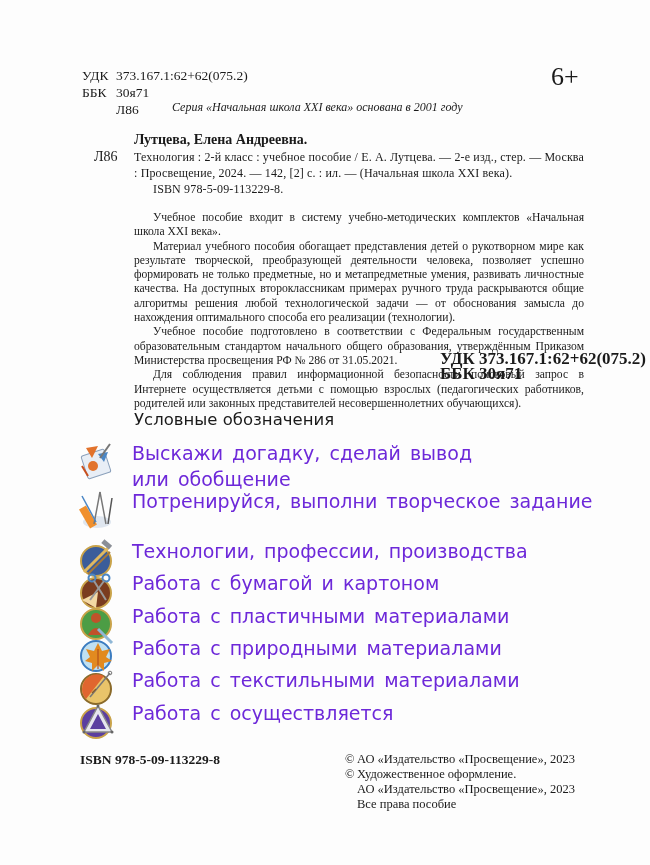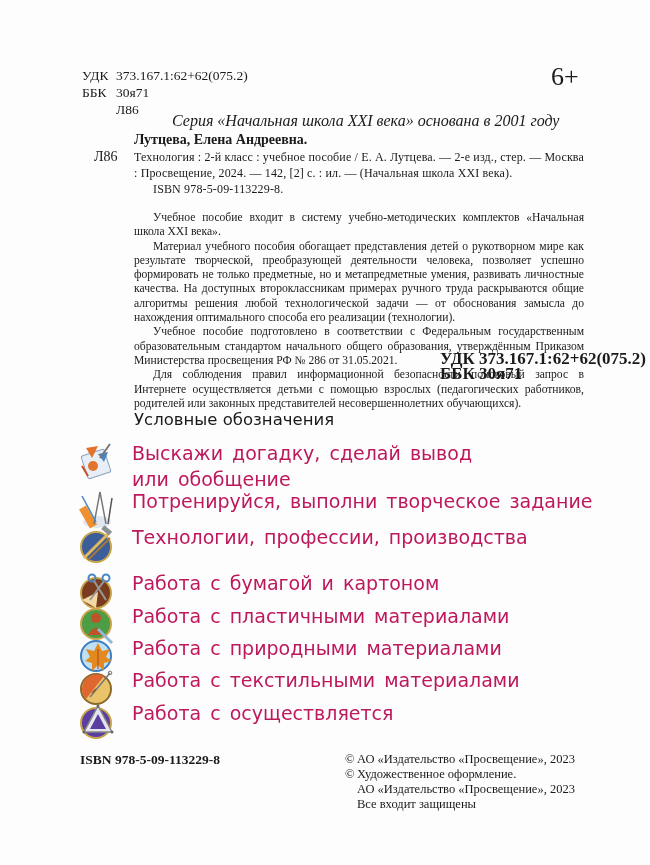--- a/index.html
+++ b/index.html
@@ -8,37 +8,37 @@
       overflow: hidden; color: #1a1a1a;
       font-family: "Liberation Serif", "DejaVu Serif", serif;
     }
     .abs { position: absolute; }
     .sans { font-family: "DejaVu Sans", "Liberation Sans", sans-serif; }
 
     .udk-block { left: 82px; top: 67px; font-size: 13.5px; line-height: 17px; }
     .udk-row { display: flex; }
     .udk-key { width: 34px; }
     .age { left: 551px; top: 62px; font-size: 26px; }
-    .series { left: 172px; top: 112px; font-size: 16px; font-style: italic; }
+    .series { left: 172px; top: 100px; font-size: 12px; font-style: italic; }
 
     .author { left: 134px; top: 132px; font-size: 14px; font-weight: bold; }
     .cutter { left: 94px; top: 149px; font-size: 14px; }
     .biblio { left: 134px; top: 149px; width: 450px; font-size: 12px; line-height: 16px; text-align: justify; letter-spacing: 0.15px; }
     .biblio p { margin: 0; }
     .biblio .ind { text-indent: 19px; }
 
     .annot { left: 134px; top: 211px; width: 450px; font-size: 11.6px; line-height: 14.3px; text-align: justify; }
     .annot p { margin: 0; text-indent: 19px; }
 
     .udk-right { left: 440px; top: 352px; font-size: 17px; line-height: 14.5px; font-weight: bold; }
 
     .legend-title { left: 134px; top: 410px; font-size: 16.5px; }
     .legend-item { position: absolute; left: 76px; display: flex; align-items: flex-start; }
     .legend-icon { width: 42px; height: 42px; flex: 0 0 42px; }
-    .legend-text { font-size: 19px; line-height: 26px; margin-left: 14px; color: #be185d; word-spacing: 3px; }
+    .legend-text { font-size: 19px; line-height: 26px; margin-left: 14px; color: #6d28d9; word-spacing: 3px; }
 
     .isbn-bottom { left: 80px; top: 752px; font-size: 13.5px; font-weight: bold; }
     .copyright { left: 345px; top: 752px; font-size: 12.5px; line-height: 15px; }
     .copyright .c-line { display: flex; }
     .copyright .c-mark { width: 12px; }
   </style>
 </head>
 <body>
 
 <div class="abs udk-block">
@@ -103,21 +103,21 @@
       <line x1="24" y1="4" x2="30" y2="36" stroke="#777" stroke-width="1.5"></line>
       <line x1="6" y1="8" x2="20" y2="34" stroke="#4a86c5" stroke-width="1.5"></line>
       <line x1="36" y1="10" x2="32" y2="36" stroke="#555" stroke-width="1.5"></line>
     </svg>
   </span>
   <div class="legend-text sans">
     <div>Потренируйся, выполни творческое задание</div>
   </div>
 </div>
 
-<div class="legend-item" style="top:524px">
+<div class="legend-item" style="top:538px">
   <span class="legend-icon">
     <svg width="42" height="42" viewBox="0 0 42 42">
       <circle cx="20" cy="23" r="15" fill="#3b5d9a" stroke="#c9a34a" stroke-width="2"></circle>
       <line x1="8" y1="34" x2="32" y2="10" stroke="#e0b860" stroke-width="3"></line>
       <line x1="12" y1="36" x2="34" y2="14" stroke="#a5783a" stroke-width="2"></line>
       <rect x="26" y="4" width="10" height="5" fill="#8b8f96" transform="rotate(40 31 6)"></rect>
     </svg>
   </span>
   <div class="legend-text sans">
       <div>Технологии, профессии, производства</div>
@@ -207,15 +207,15 @@
   <div class="c-line">
       <span class="c-mark">©</span>
       <span>Художественное оформление.</span>
     </div>
   <div class="c-line">
       <span class="c-mark"></span>
       <span>АО «Издательство «Просвещение», 2023</span>
     </div>
   <div class="c-line">
       <span class="c-mark"></span>
-      <span>Все входит защищены</span>
+      <span>Все права пособие</span>
     </div>
 </div>
 
 </body></html>

